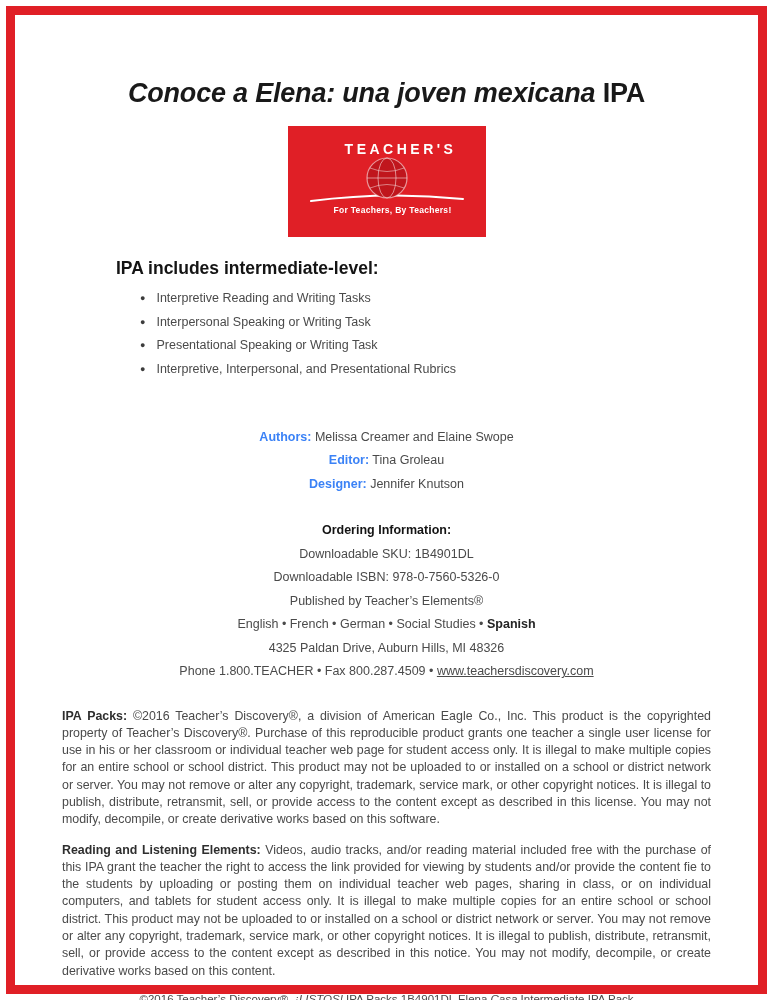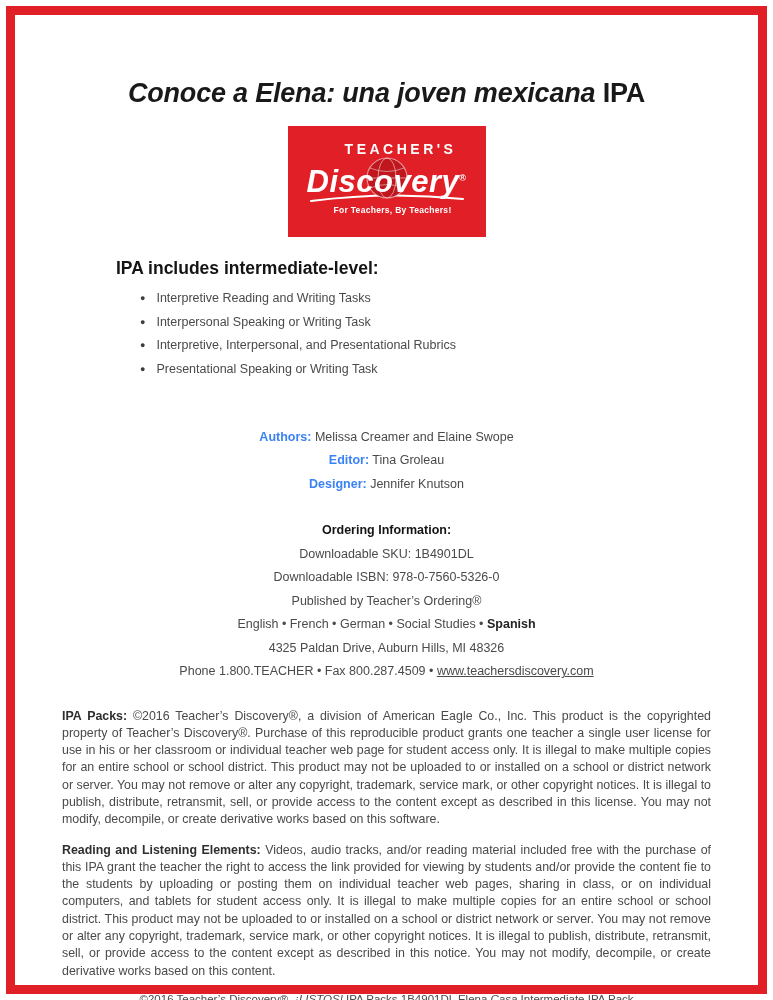--- a/index.html
+++ b/index.html
@@ -81,48 +81,47 @@
     <div class="logo">
       <div class="logo-top">TEACHER'S</div>
       <div class="logo-mid">
         <svg class="globe" width="46" height="46" viewBox="0 0 46 46">
           <circle cx="23" cy="23" r="20" fill="#c0161d" stroke="rgba(255,255,255,0.55)" stroke-width="1.2"></circle>
           <ellipse cx="23" cy="23" rx="9" ry="20" fill="none" stroke="rgba(255,255,255,0.5)" stroke-width="1"></ellipse>
           <line x1="3" y1="23" x2="43" y2="23" stroke="rgba(255,255,255,0.5)" stroke-width="1"></line>
           <path d="M6 13 Q23 20 40 13" fill="none" stroke="rgba(255,255,255,0.45)" stroke-width="1"></path>
           <path d="M6 33 Q23 26 40 33" fill="none" stroke="rgba(255,255,255,0.45)" stroke-width="1"></path>
         </svg>
-        <span class="logo-script"><span>Discovery</span><span class="reg">®</span></span>
       </div>
       <svg class="swoosh" width="156" height="9" viewBox="0 0 156 9">
         <path d="M2 7 Q 78 -3 154 5" fill="none" stroke="#ffffff" stroke-width="2" stroke-linecap="round"></path>
       </svg>
       <div class="logo-tagline">For Teachers, By Teachers!</div>
     </div>
 
     <h2 class="includes-heading">IPA includes intermediate-level:</h2>
 
     <ul class="bullet-list">
       <li><span class="dot">●</span><span>Interpretive Reading and Writing Tasks</span></li>
       <li><span class="dot">●</span><span>Interpersonal Speaking or Writing Task</span></li>
+      <li><span class="dot">●</span><span>Presentational Speaking or Writing Task</span></li>
       <li><span class="dot">●</span><span>Interpretive, Interpersonal, and Presentational Rubrics</span></li>
-      <li><span class="dot">●</span><span>Presentational Speaking or Writing Task</span></li>
     </ul>
 
     <div class="credits">
       <p><strong>Authors:</strong> <span>Melissa Creamer and Elaine Swope</span></p>
       <p><strong>Editor:</strong> <span>Tina Groleau</span></p>
       <p><strong>Designer:</strong> <span>Jennifer Knutson</span></p>
     </div>
 
     <div class="ordering">
       <p class="heading">Ordering Information:</p>
       <p>Downloadable SKU: 1B4901DL</p>
       <p>Downloadable ISBN: 978-0-7560-5326-0</p>
-      <p>Published by Teacher’s Ordering®</p>
+      <p>Published by Teacher’s Elements®</p>
       <p><span>English • French • German • Social Studies • </span><span class="bold">Spanish</span></p>
       <p>4325 Paldan Drive, Auburn Hills, MI 48326</p>
       <p><span>Phone 1.800.TEACHER • Fax 800.287.4509 • </span><a class="website" href="#">www.teachersdiscovery.com</a></p>
     </div>
 
     <div class="legal">
       <p><strong>IPA Packs:</strong><span> ©2016 Teacher’s Discovery®, a division of American Eagle Co., Inc. This product is the copyrighted property of Teacher’s Discovery®. Purchase of this reproducible product grants one teacher a single user license for use in his or her classroom or individual teacher web page for student access only. It is illegal to make multiple copies for an entire school or school district. This product may not be uploaded to or installed on a school or district network or server. You may not remove or alter any copyright, trademark, service mark, or other copyright notices. It is illegal to publish, distribute, retransmit, sell, or provide access to the content except as described in this license. You may not modify, decompile, or create derivative works based on this software.</span></p>
       <p><strong>Reading and Listening Elements:</strong><span> Videos, audio tracks, and/or reading material included free with the purchase of this IPA grant the teacher the right to access the link provided for viewing by students and/or provide the content fie to the students by uploading or posting them on individual teacher web pages, sharing in class, or on individual computers, and tablets for student access only. It is illegal to make multiple copies for an entire school or school district. This product may not be uploaded to or installed on a school or district network or server. You may not remove or alter any copyright, trademark, service mark, or other copyright notices. It is illegal to publish, distribute, retransmit, sell, or provide access to the content except as described in this notice. You may not modify, decompile, or create derivative works based on this content.</span></p>
     </div>
 

